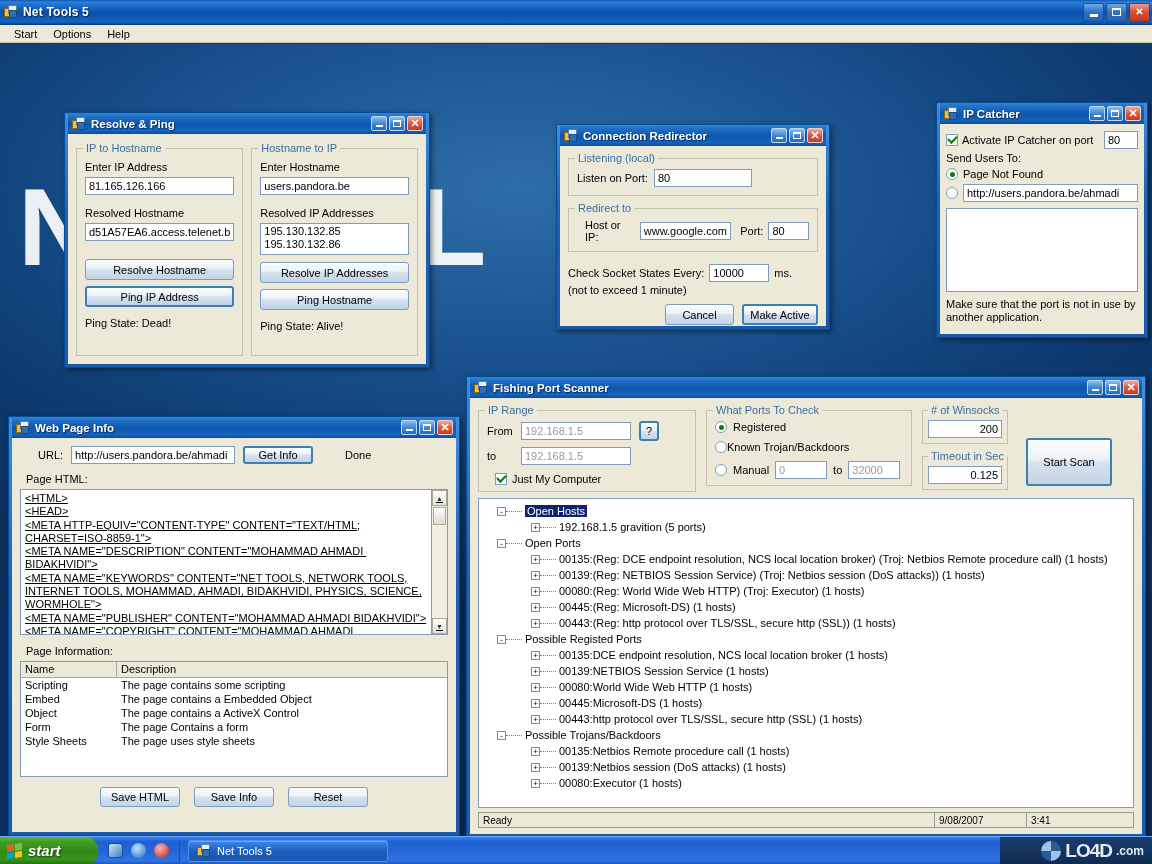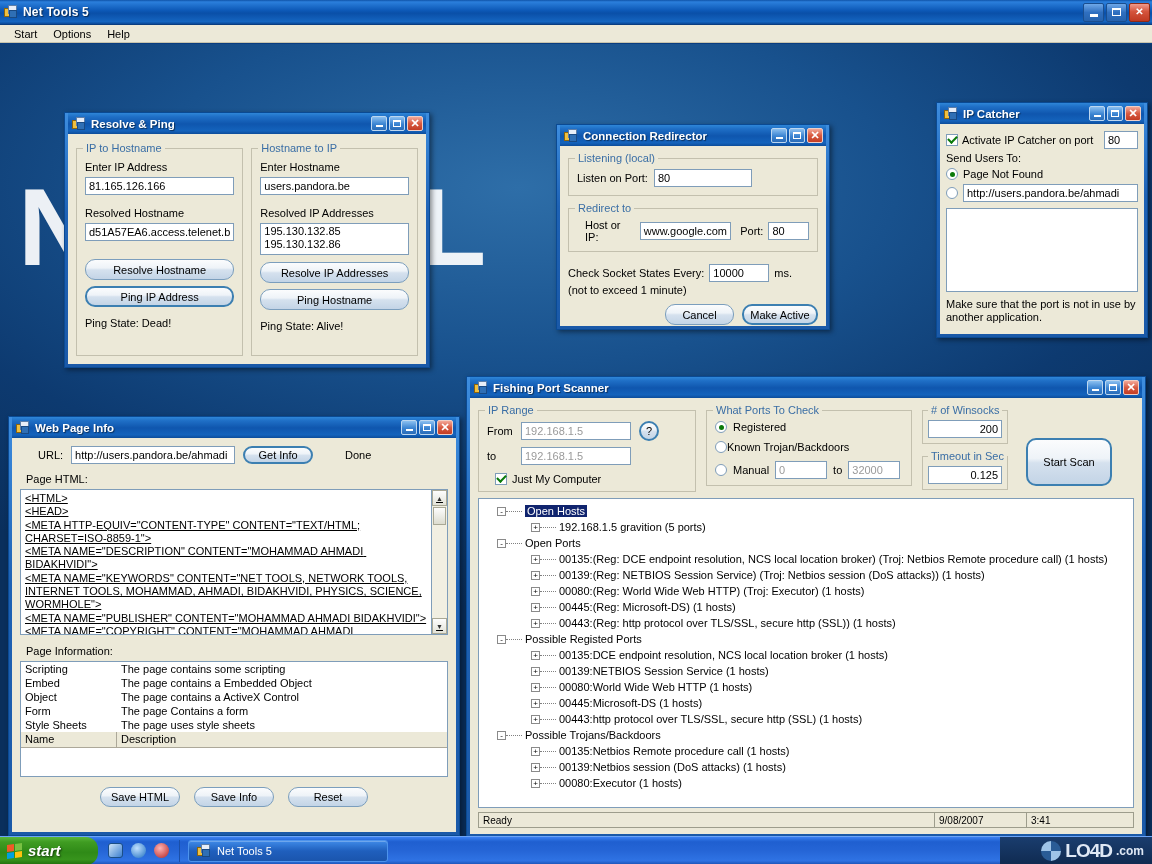--- a/index.html
+++ b/index.html
@@ -112,21 +112,21 @@
   .txt{
     border:1px solid #7f9db9; background:#fff; height:18px; padding:1px 3px;
     font-size:11px; font-family:"Liberation Sans", sans-serif; color:#000; outline:none;
   }
   .txt.ro{ color:#9a9a9a; background:#fff; }
   .txtarea{
     border:1px solid #7f9db9;background:#fff;font-size:11px;padding:1px 3px;color:#000;
     font-family:"Liberation Sans", sans-serif; overflow:hidden; line-height:13px;
   }
   .btn{
-    border:1px solid #7b9ebd; border-radius:10px;
+    border:1px solid #7b9ebd; border-radius:3px;
     background:linear-gradient(to bottom,#fbfcfd 0%,#eef3f8 42%,#d5e1ee 52%,#c3d4e6 100%);
     font-size:11px; font-family:"Liberation Sans", sans-serif; color:#000;
     display:flex;align-items:center;justify-content:center;cursor:pointer; height:20px;
   }
   .btn.focus{ border:2px solid #3c7fb1; }
   .chk{
     width:12px;height:12px;border:1px solid #7f9db9;background:#fff;display:inline-flex;
     align-items:center;justify-content:center;flex:0 0 12px;
   }
   .chk:after{content:"";width:7px;height:4px;border-left:2px solid #0a7a0a;border-bottom:2px solid #0a7a0a;transform:rotate(-45deg) translate(1px,-1px);}
@@ -441,20 +441,24 @@
               <div class="arrow">▲</div>
               <div class="thumb"></div>
               <div class="track"></div>
               <div class="arrow">▼</div>
             </div>
           </div>
 
           <div class="lbl" style="margin-top:10px;margin-left:6px;">Page Information:</div>
 
           <div style="margin-top:4px;border:1px solid #7f9db9;background:#fff;height:116px;overflow:hidden;">
+            <div style="display:flex;height:16px;background:#ece9d8;border-bottom:1px solid #aca899;">
+              <div style="width:96px;border-right:1px solid #aca899;padding:1px 4px;font-size:11px;">Name</div>
+              <div style="flex:1;padding:1px 4px;font-size:11px;">Description</div>
+            </div>
             <div id="wpi-rows">
                 <div class="row" style="height: 14px; font-size: 11px;">
                   <div style="width: 96px; padding-left: 4px;">Scripting</div>
                   <div style="flex: 1 1 0%; padding-left: 4px;">The page contains some scripting</div>
                 </div>
                 <div class="row" style="height: 14px; font-size: 11px;">
                   <div style="width: 96px; padding-left: 4px;">Embed</div>
                   <div style="flex: 1 1 0%; padding-left: 4px;">The page contains a Embedded Object</div>
                 </div>
                 <div class="row" style="height: 14px; font-size: 11px;">
@@ -463,24 +467,20 @@
                 </div>
                 <div class="row" style="height: 14px; font-size: 11px;">
                   <div style="width: 96px; padding-left: 4px;">Form</div>
                   <div style="flex: 1 1 0%; padding-left: 4px;">The page Contains a form</div>
                 </div>
                 <div class="row" style="height: 14px; font-size: 11px;">
                   <div style="width: 96px; padding-left: 4px;">Style Sheets</div>
                   <div style="flex: 1 1 0%; padding-left: 4px;">The page uses style sheets</div>
                 </div>
               </div>
-            <div style="display:flex;height:16px;background:#ece9d8;border-bottom:1px solid #aca899;">
-              <div style="width:96px;border-right:1px solid #aca899;padding:1px 4px;font-size:11px;">Name</div>
-              <div style="flex:1;padding:1px 4px;font-size:11px;">Description</div>
-            </div>
           </div>
 
           <div class="row" style="gap:14px;justify-content:center;margin-top:10px;">
             <div class="btn" style="width:80px;height:20px;">Save HTML</div>
             <div class="btn" style="width:80px;height:20px;">Save Info</div>
             <div class="btn" style="width:80px;height:20px;">Reset</div>
           </div>
         </div>
       </div>
     </div>

